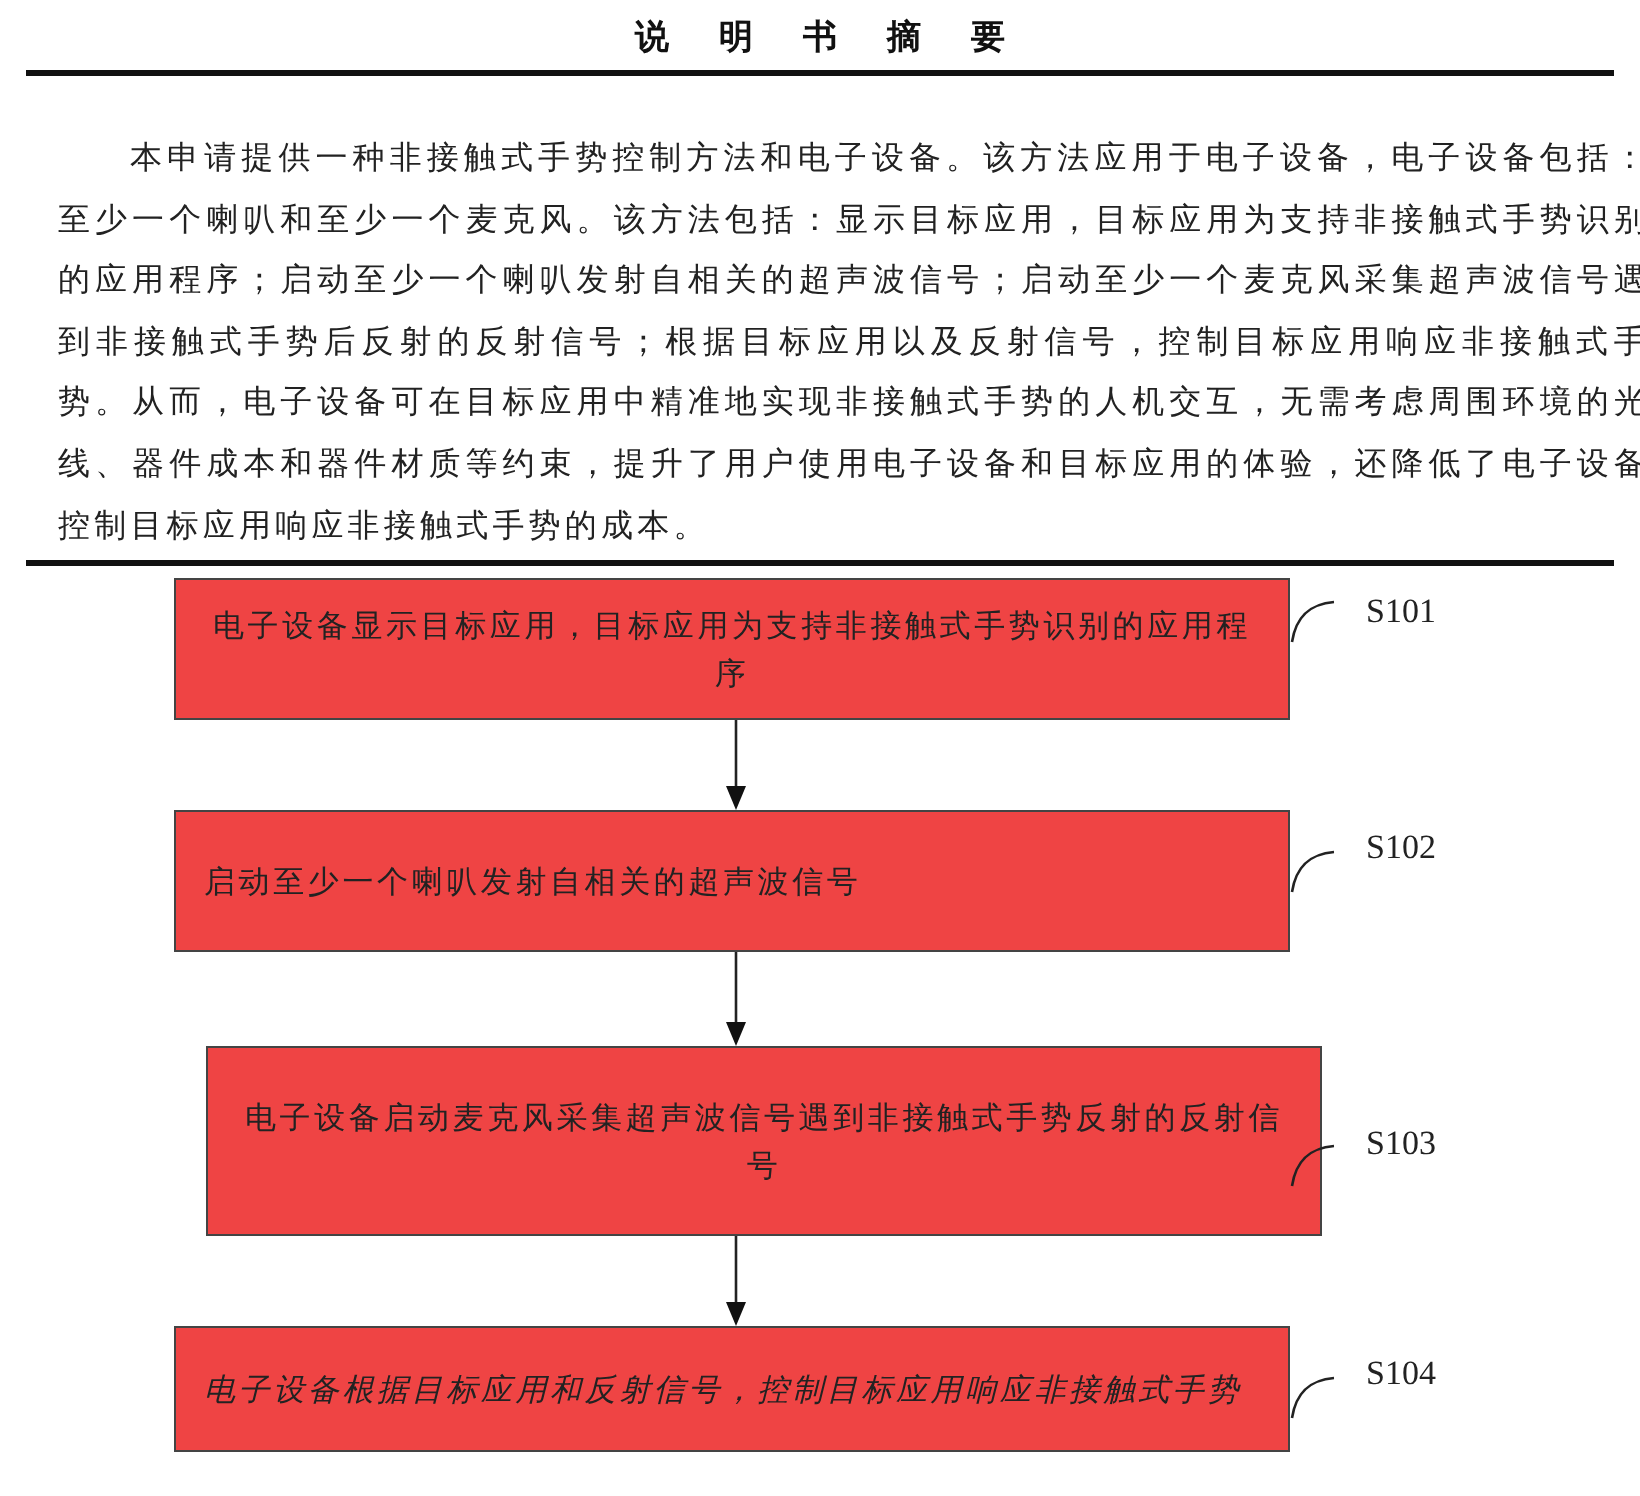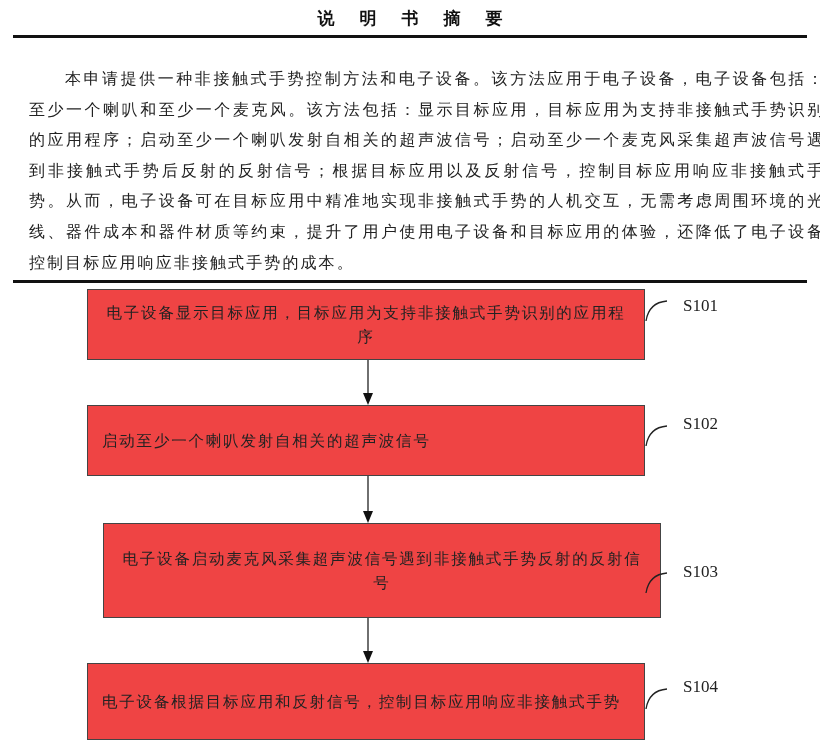--- a/index.html
+++ b/index.html
@@ -67,21 +67,21 @@
     .box-text {
       font-size: 15.5px;
       line-height: 24px;
       letter-spacing: 1.8px;
       text-align: center;
       color: #222;
     }
     #box1 { top: 289px; height: 71px; }
     #box2 { top: 405px; height: 71px; }
     #box3 { top: 523px; height: 95px; margin-left: 16px; }
-    #box4 { top: 663px; height: 77px; }
+    #box4 { top: 663px; height: 63px; font-style: italic; }
     .step-label {
       position: absolute;
       left: 683px;
       font-family: "Liberation Serif", "DejaVu Serif", serif;
       font-size: 17px;
       color: #222;
     }
     .connector {
       position: absolute;
       width: 36px;

